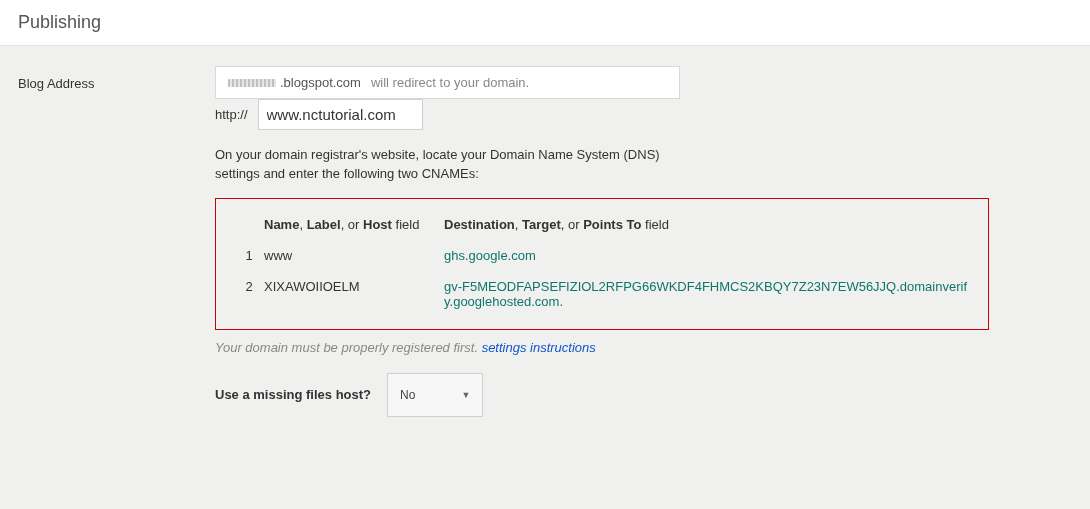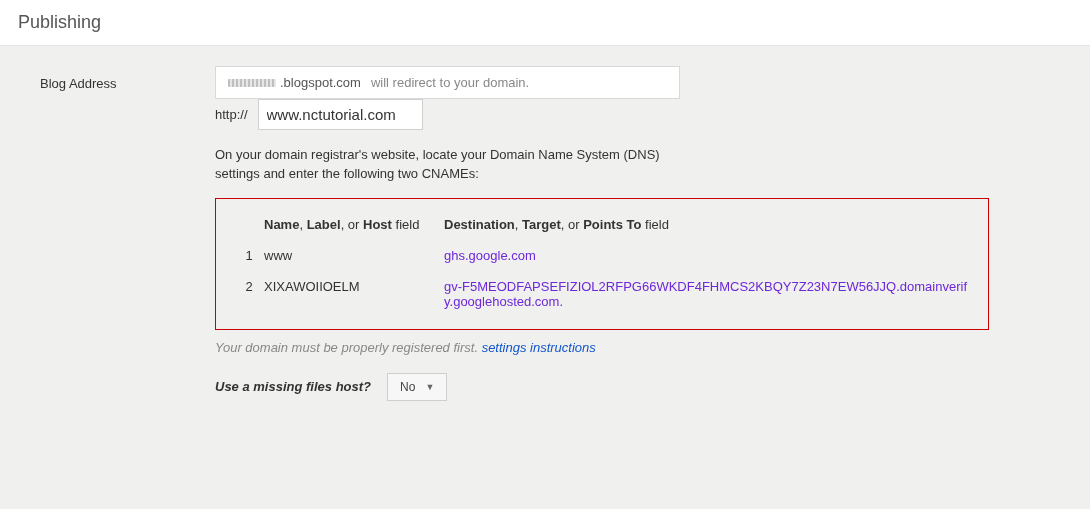--- a/index.html
+++ b/index.html
@@ -1,44 +1,44 @@
 <!DOCTYPE html>
 <html><head>
 <meta charset="utf-8">
 <style>
   * { box-sizing: border-box; margin: 0; padding: 0; }
   body { font-family: Arial, sans-serif; font-size: 13px; color: #333; width: 1090px; height: 509px; background: #f0f0ef; overflow: hidden; }
   .header { background: #fff; padding: 12px 18px; border-bottom: 1px solid #e5e5e5; }
   .header h2 { font-size: 18px; font-weight: 400; color: #555; }
   .content { display: flex; padding: 20px 0 0 0; }
-  .left-col { width: 215px; padding: 10px 18px 0 40px; color: #333; font-size: 13px; }
+  .left-col { width: 215px; padding: 10px 18px 0 18px; color: #333; font-size: 13px; }
   .main { flex: 1; padding-right: 40px; }
   .addr-box { display: inline-flex; align-items: center; border: 1px solid #d9d9d9; background: #fff; padding: 8px 12px; width: 465px; }
   .addr-mask { width: 48px; height: 8px; background: repeating-linear-gradient(90deg, #bfbfbf, #bfbfbf 2px, #e6e6e6 2px, #e6e6e6 4px); margin-right: 4px; border-radius: 1px; }
   .addr-suffix { color: #555; font-size: 13px; margin-right: 10px; }
   .addr-hint { color: #888; font-size: 13px; }
   .section-title { font-weight: bold; color: #333; margin-top: 28px; margin-bottom: 14px; font-size: 13px; }
   .http-row { display: flex; align-items: center; }
   .http-label { margin-right: 10px; color: #333; }
   .domain-input { border: 1px solid #d0d0d0; background: #fff; padding: 6px 8px; font-size: 15px; width: 165px; color: #333; font-family: Arial; }
   .instr-text { margin-top: 16px; color: #333; line-height: 1.45; max-width: 470px; }
   .cname-table { border: 1px solid #cc0000; margin-top: 14px; padding: 10px 12px 12px 12px; width: 774px; background: #f0f0ef; }
   .cname-row { display: flex; padding: 8px 6px; }
   .idx { width: 30px; color: #333; text-align: center; }
   .name-col { width: 180px; color: #333; }
-  .dest-col { flex: 1; color: #6d28d9; word-break: break-all; }
+  .dest-col { flex: 1; color: #0f766e; word-break: break-all; }
   .hdr-row { font-weight: normal; }
   .hdr-row .name-col, .hdr-row .dest-col { color: #333; }
   .hdr b { font-weight: bold; }
   .detail-text { margin-top: 14px; max-width: 470px; line-height: 1.45; }
   .link { color: #1155cc; cursor: pointer; }
   .muted { color: #888; font-style: italic; margin-top: 10px; }
   .missing-row { display: flex; align-items: center; margin-top: 18px; }
-  .missing-label { font-weight: bold; margin-right: 16px; font-style: italic; }
-  .select-box { border: 1px solid #cfcfcf; background: #f7f7f7; padding: 6px 12px; display: inline-flex; align-items: center; cursor: pointer; font-size: 12px; color: #444; }
+  .missing-label { font-weight: bold; margin-right: 16px; }
+  .select-box { border: 1px solid #cfcfcf; background: #f7f7f7; padding: 14px 12px; display: inline-flex; align-items: center; cursor: pointer; font-size: 12px; color: #444; gap: 36px; }
   .caret { margin-left: 10px; font-size: 9px; color: #666; }
 </style>
 </head>
 <body>
 
 <div class="header">
   <h2>Publishing</h2>
 </div>
 
 <div class="content">

